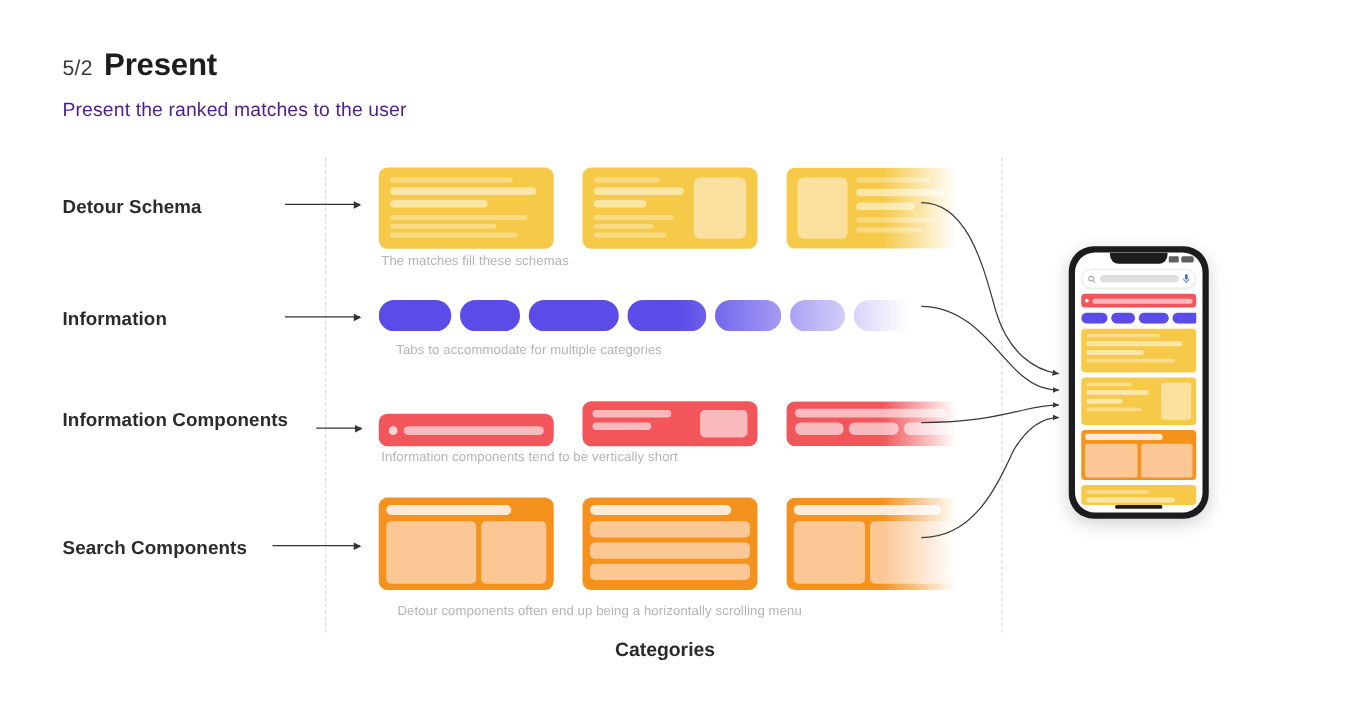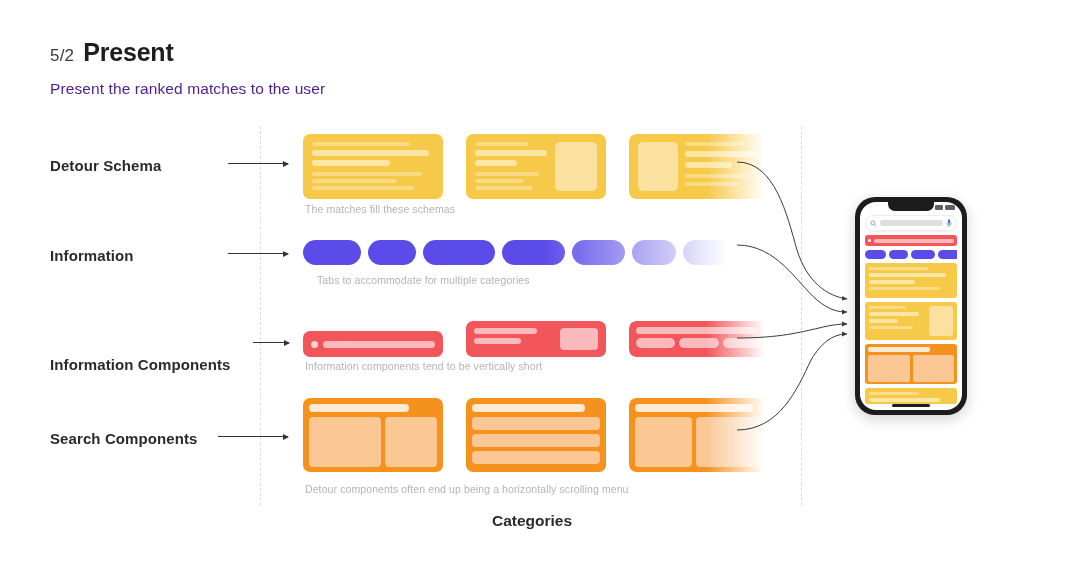--- a/index.html
+++ b/index.html
@@ -209,21 +209,21 @@
     <div class="pill" style="width:58px;"></div>
     <div class="pill" style="width:48px;"></div>
     <div class="pill" style="width:72px;"></div>
     <div class="pill" style="width:63px;"></div>
     <div class="pill" style="width:53px;"></div>
     <div class="pill" style="width:44px;"></div>
     <div class="pill" style="width:60px;"></div>
   </div>
   <div class="caption" style="left:305px; top:274px;margin-left:12px;">Tabs to accommodate for multiple categories</div>
 
-  <div class="row-label" style="top:356px">Information Components</div>
+  <div class="row-label" style="top:328px">Information Components</div>
   <div class="label-arrow" style="left:253px; top:338px; width:36px;">
     <div class="shaft"></div>
       <div class="head"></div>
   </div>
 
   <div class="comp-row" style="left:303px; top:321px; gap:23px; align-items:flex-start;">
 
     <div class="card ic" style="width:140px;height:26px;margin-top:10px;display:flex;align-items:center;gap:5px;padding:0 8px;">
       <div class="dot"></div>
       <div class="bar" style="flex:1;height:7px;"></div>
@@ -272,21 +272,21 @@
     </div>
 
     <div class="card dc fade-mask" style="width:140px;height:74px;padding:6px;">
       <div class="hbar" style="width:92%;margin-bottom:5px;"></div>
       <div style="display:flex;gap:4px;height:50px;">
         <div class="panel" style="flex:1.1;"></div>
         <div class="panel" style="flex:1.3;"></div>
       </div>
     </div>
   </div>
-  <div class="caption" style="left:305px; top:483px;">Detour components often end up being a horizontally scrolling menu</div>
+  <div class="caption" style="left:318px; top:483px;">Detour components often end up being a horizontally scrolling menu</div>
 
   <svg class="connectors" width="135" height="330" viewBox="0 0 135 330" fill="none">
     <defs>
       <marker id="ah" markerWidth="6" markerHeight="6" refX="5" refY="3" orient="auto">
         <path d="M0,0.6 L5.4,3 L0,5.4 z" fill="#3a3a3a"></path>
       </marker>
     </defs>
     <path d="M2,42 C40,42 52,95 62,130 C72,162 92,176 112,179" stroke="#3a3a3a" stroke-width="1" fill="none" marker-end="url(#ah)"></path>
     <path d="M2,125 C42,125 62,163 82,180 C94,190 103,192 112,192" stroke="#3a3a3a" stroke-width="1" fill="none" marker-end="url(#ah)"></path>
     <path d="M2,218 C45,218 66,212 84,208 C96,205 104,204 112,204" stroke="#3a3a3a" stroke-width="1" fill="none" marker-end="url(#ah)"></path>

